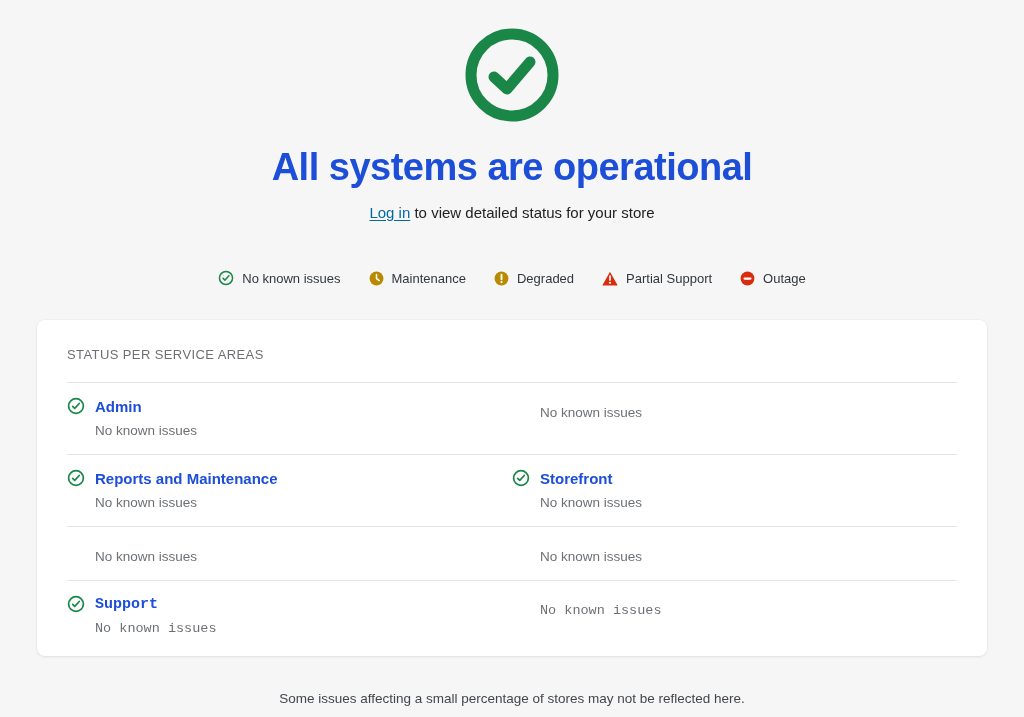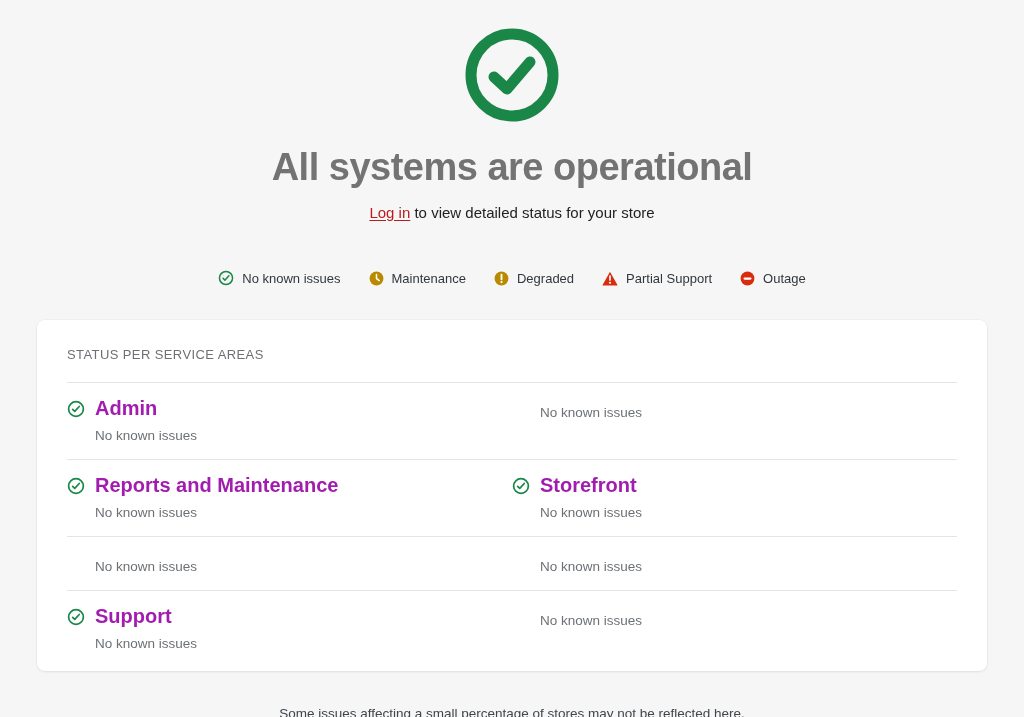--- a/index.html
+++ b/index.html
@@ -10,29 +10,29 @@
     color: #202223;
     overflow: hidden;
   }
   .hero { text-align: center; padding-top: 28px; }
   .hero-icon { display: block; margin: 0 auto; }
   .hero-title {
     margin-top: 24px;
     font-size: 38px;
     font-weight: 700;
     letter-spacing: -0.5px;
-    color: #737373;
+    color: #1d4ed8;
   }
   .hero-sub {
     margin-top: 15px;
     font-size: 15px;
     color: #202223;
   }
   .hero-sub a {
-    color: #b91c1c;
+    color: #0369a1;
     text-decoration: underline;
     text-underline-offset: 2px;
     margin-top: 29px;
   }
   .legend {
     margin-top: 49px;
     display: flex;
     justify-content: center;
     align-items: center;
     gap: 28px;
@@ -58,25 +58,25 @@
     letter-spacing: 0.4px;
     color: #6d7175;
     border-bottom: 1px solid #e4e5e7;
   }
   .svc-row {
     display: grid;
     grid-template-columns: 1fr 1fr;
     border-bottom: 1px solid #e4e5e7;
     padding: 14px 0 16px;
   }
-  .svc-row:last-child { border-bottom: none; padding-bottom: 20px; }
+  .svc-row:last-child { border-bottom: none; padding-bottom: 20px; font-family: Liberation Mono, monospace; }
   .svc-cell { }
   .svc-top { display: flex; align-items: center; gap: 10px; }
   .svc-top svg { display: block; flex: 0 0 auto; }
-  .svc-name { font-size: 20px; font-weight: 700; color: #a21caf; }
+  .svc-name { font-size: 15px; font-weight: 700; color: #1d4ed8; }
   .svc-status {
     margin-left: 28px;
     margin-top: 8px;
     font-size: 13.5px;
     color: #6d7175;
   }
   .footer-note {
     margin-top: 35px;
     text-align: center;
     font-size: 13.5px;

